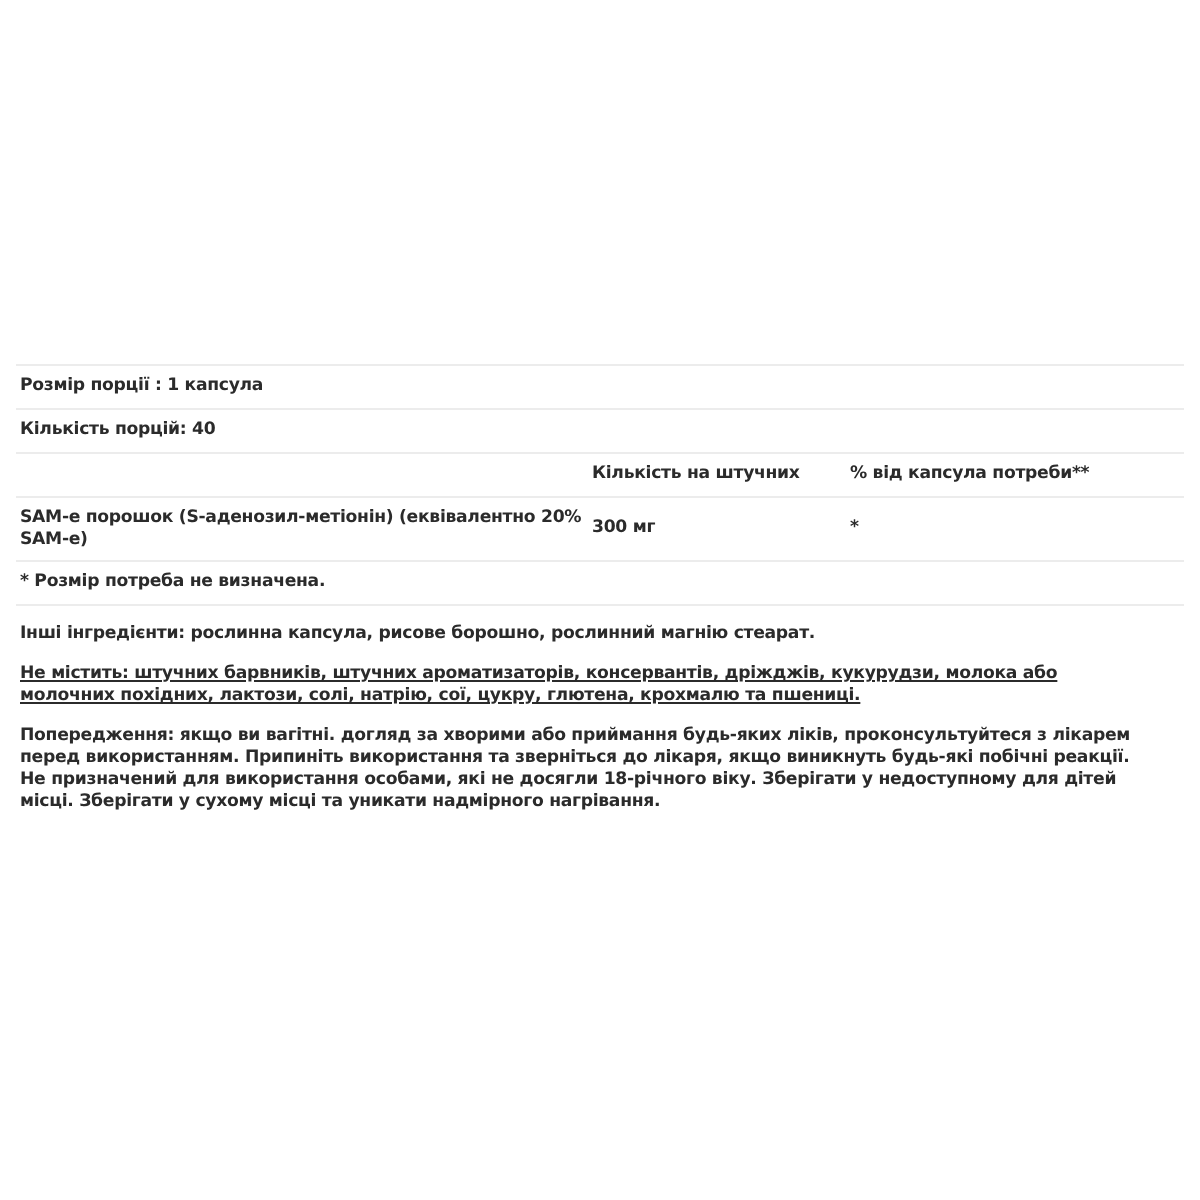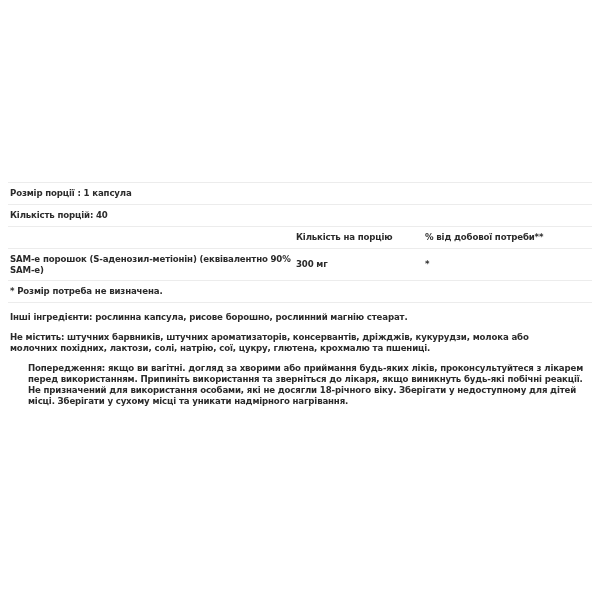--- a/index.html
+++ b/index.html
@@ -43,47 +43,47 @@
     .col1 { width: 286px; }
     .col2 { width: 129px; }
     .col3 { width: auto; }
     .para {
       margin: 0;
       padding: 0 0 0 2px;
       line-height: 11px;
       width: 560px;
     }
     .p-other { margin-top: 9px; }
-    .p-free { margin-top: 9px; }
-    .p-warn { margin-top: 9px; margin-left: 18px; }
+    .p-free { margin-top: 9px; text-decoration: underline; }
+    .p-warn { margin-top: 9px; }
   </style>
 </head>
 <body>
 
 <div class="content">
   <table class="facts-table">
     <colgroup>
       <col class="col1">
       <col class="col2">
       <col class="col3">
     </colgroup>
     <tbody>
         <tr class="h22">
       <td colspan="3">Розмір порції : 1 капсула</td>
     </tr>
     <tr class="h22">
       <td colspan="3">Кількість порцій: 40</td>
     </tr>
     <tr class="h22">
       <td></td>
-      <td>Кількість на порцію</td>
-      <td>% від добової потреби**</td>
+      <td>Кількість на штучних</td>
+      <td>% від капсула потреби**</td>
     </tr>
     <tr class="h32">
-      <td>SAM-e порошок (S-аденозил-метіонін) (еквівалентно 90% SAM-e)</td>
+      <td>SAM-e порошок (S-аденозил-метіонін) (еквівалентно 20% SAM-e)</td>
       <td>300 мг</td>
       <td>*</td>
     </tr>
     <tr class="h22 last">
       <td colspan="3">* Розмір потреба не визначена.</td>
     </tr>
   </tbody>
     </table>
 
   <p class="para p-other">Інші інгредієнти: рослинна капсула, рисове борошно, рослинний магнію стеарат.</p>

